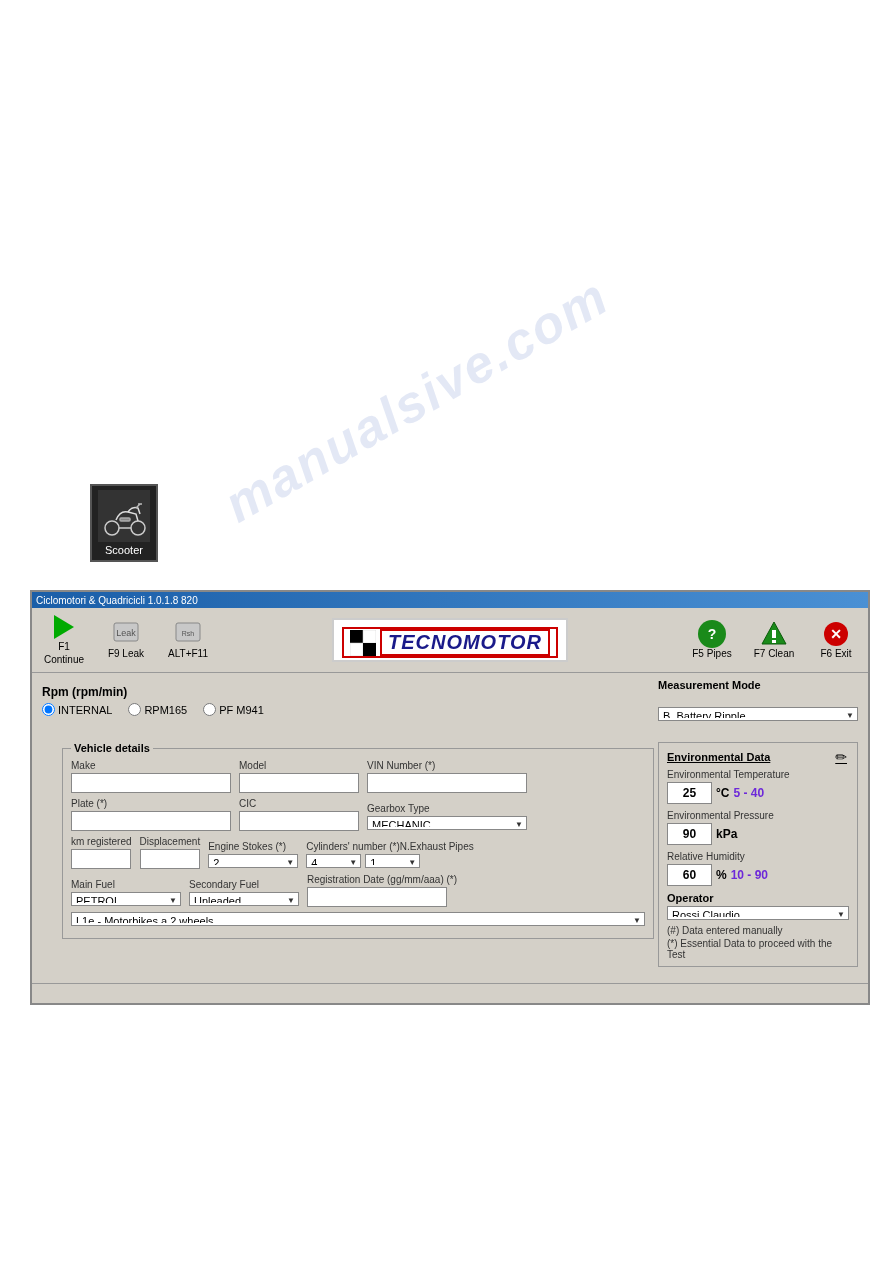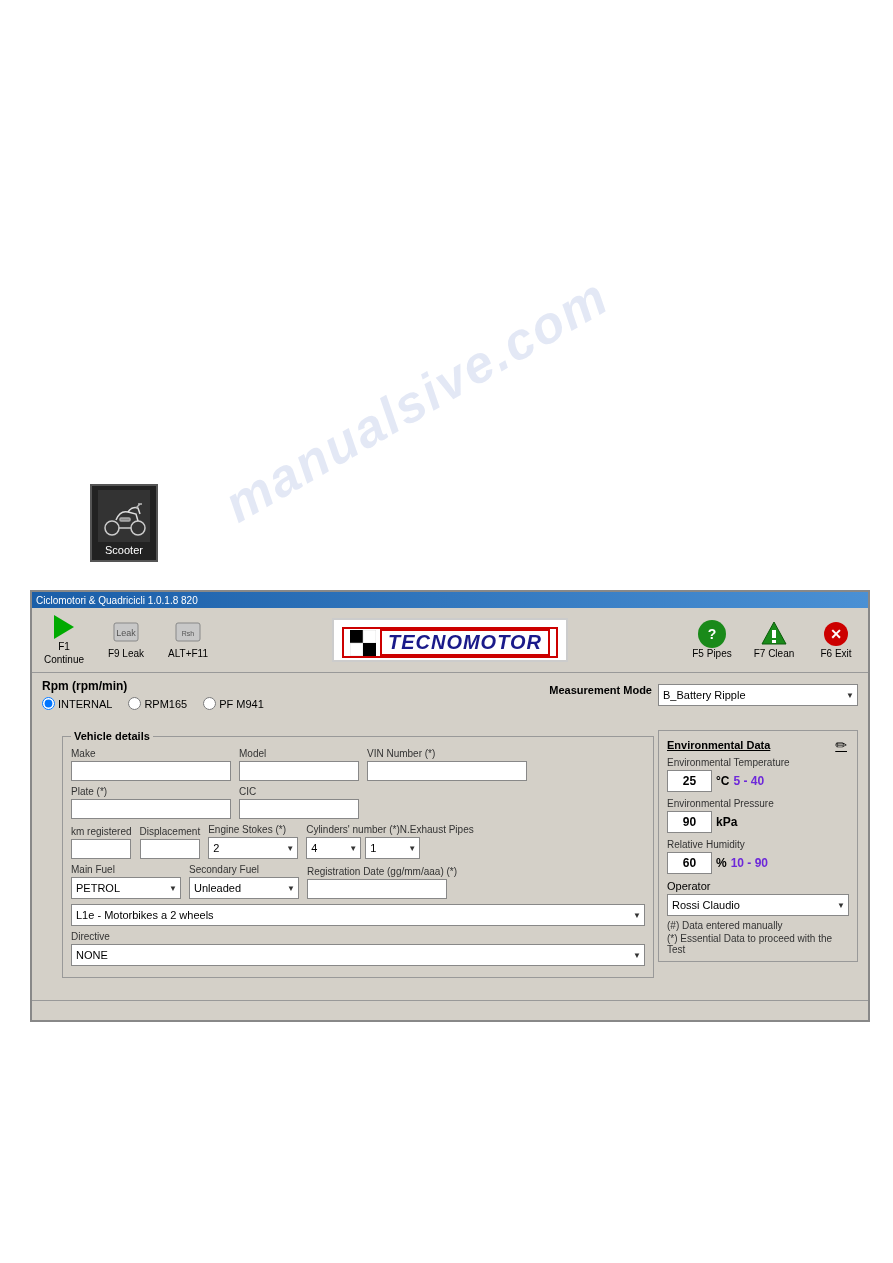--- a/index.html
+++ b/index.html
@@ -185,41 +185,42 @@
 
     .radio-item {
       display: flex;
       align-items: flex-end;
       gap: 3px;
       cursor: pointer;
     }
 
     .rpm-right {
       display: flex;
-      flex-direction: row;
-      gap: 6px;
+      flex-direction: column;
+      gap: 16px;
     }
 
     .measurement-mode-label {
       font-size: 11px;
       font-weight: bold;
     }
 
     .dropdown-select {
       background: #fff;
       border: 1px solid #888;
       padding: 2px 4px;
       font-size: 11px;
-      height: 22px;
+      height: 14px;
       width: 200px;
       cursor: pointer;
       appearance: none;
       -webkit-appearance: none;
       padding-right: 18px;
       position: relative;
+      text-decoration: underline;
     }
 
     .select-wrapper {
       position: relative;
       display: inline-block;
     }
 
     .select-wrapper::after {
       content: '▼';
       font-size: 8px;
@@ -337,21 +338,21 @@
       color: #6d28d9;
     }
 
     
     .operator-section {
       margin-top: 6px;
     }
 
     .operator-label {
       font-size: 11px;
-      font-weight: normal;
+      font-weight: bold;
       margin-bottom: 2px;
     }
 
     .note-text {
       font-size: 10px;
       color: #333;
       margin-top: 4px;
     }
 
     .note-text-important {
@@ -587,20 +588,29 @@
 
             <div class="form-row">
               <div class="form-field">
                 <label>Plate (*)</label>
                 <input type="text" class="form-input form-input-wide" value="" style="">
               </div>
               <div class="form-field">
                 <label>CIC</label>
                 <input type="text" class="form-input" style="width: 120px;" value="">
               </div>
+              <div class="form-field">
+                <label>Gearbox Type</label>
+                <div class="select-wrapper">
+                  <select class="dropdown-select" style="width:160px;">
+                    <option>MECHANIC</option>
+                    <option>AUTOMATIC</option>
+                  </select>
+                </div>
+              </div>
             </div>
 
             <div class="form-row">
               <div class="form-field">
                 <label>km registered</label>
                 <input type="text" class="form-input form-input-small" value="" style="">
               </div>
               <div class="form-field">
                 <label>Displacement</label>
                 <input type="text" class="form-input form-input-small" value="" style="">
@@ -665,32 +675,20 @@
                 <div class="select-wrapper" style="width:100%;">
                   <select class="dropdown-select full-width-input" style="width:100%;">
                     <option selected="">L1e - Motorbikes a 2 wheels</option>
                     <option>L2e</option>
                     <option>L3e</option>
                   </select>
                 </div>
               </div>
             </div>
 
-            <div class="form-row">
-              <div class="form-field" style="width:100%;">
-                <label>Directive</label>
-                <div class="select-wrapper" style="width:100%;">
-                  <select class="dropdown-select full-width-input" style="width:100%;">
-                    <option selected="">NONE</option>
-                    <option>97/24/EC</option>
-                    <option>2002/51/EC</option>
-                  </select>
-                </div>
-              </div>
-            </div>
 
           </fieldset>
 
         </div>
 
         <div class="right-col">
 
           <div class="env-section">
             <div class="env-title">
               <span>Environmental Data</span>

